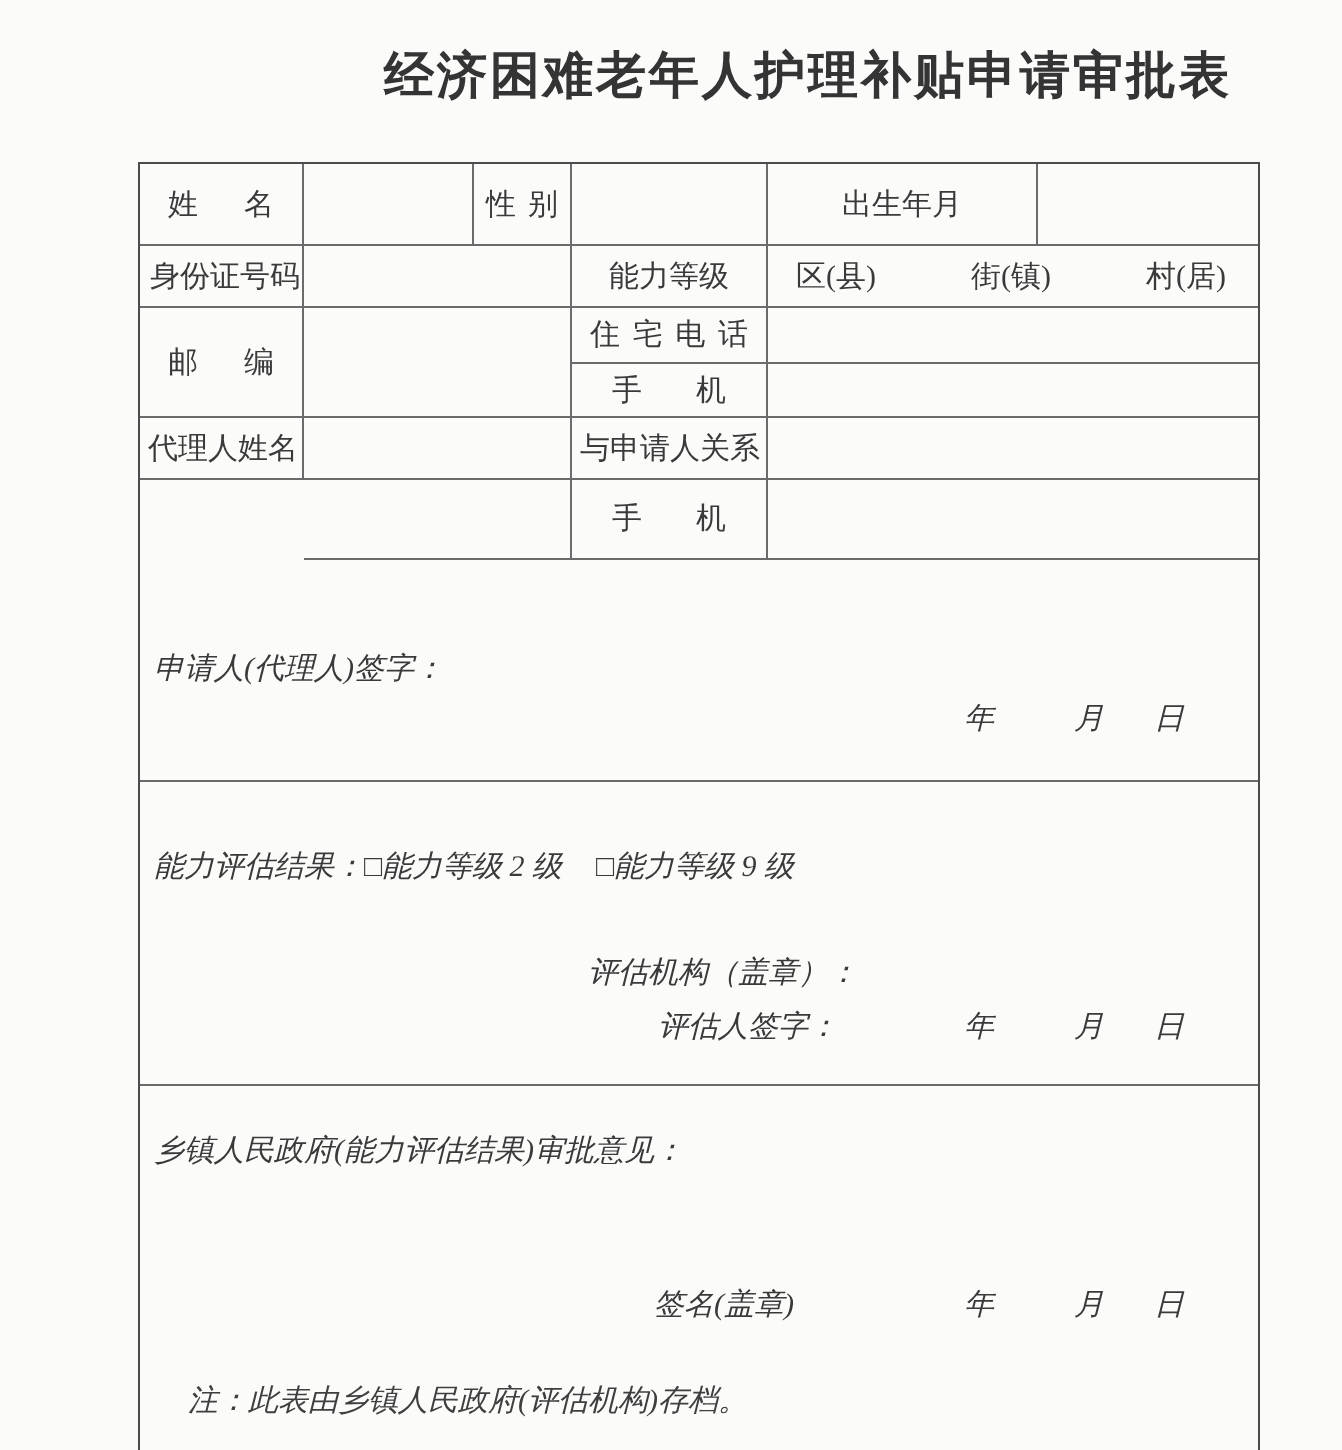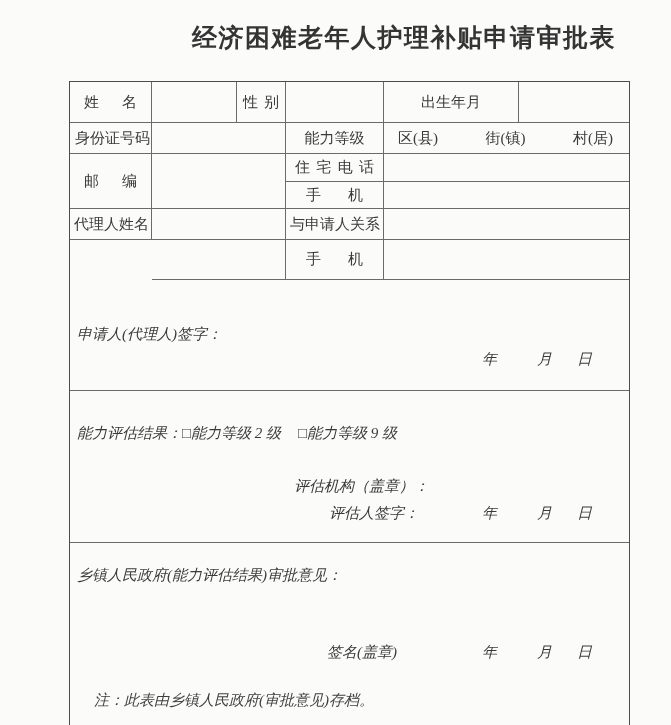--- a/index.html
+++ b/index.html
@@ -123,15 +123,15 @@
     <div class="c lc lr sec" style="grid-column:1/span 6;grid-row:9">
       <span class="abs" style="left:7px;top:23px">乡镇人民政府(能力评估结果)审批意见：</span>
       <span class="abs" style="left:257px;top:100px">签名(盖章)</span>
       <span class="abs" style="left:412px;top:100px">年</span>
       <span class="abs" style="left:467px;top:100px">月</span>
       <span class="abs" style="left:507px;top:100px">日</span>
     </div>
 
   </div>
 
-  <div class="footnote">注：此表由乡镇人民政府(审批意见)存档。</div>
+  <div class="footnote">注：此表由乡镇人民政府(评估机构)存档。</div>
 
 </div>
 
 </body></html>

